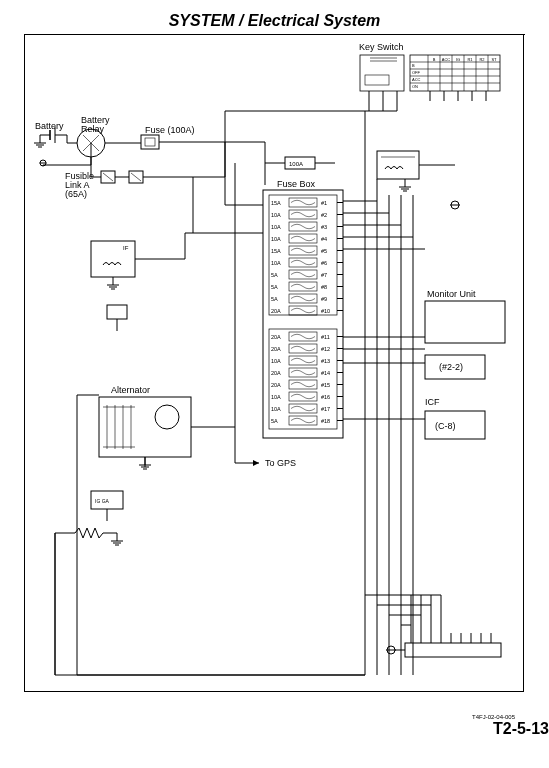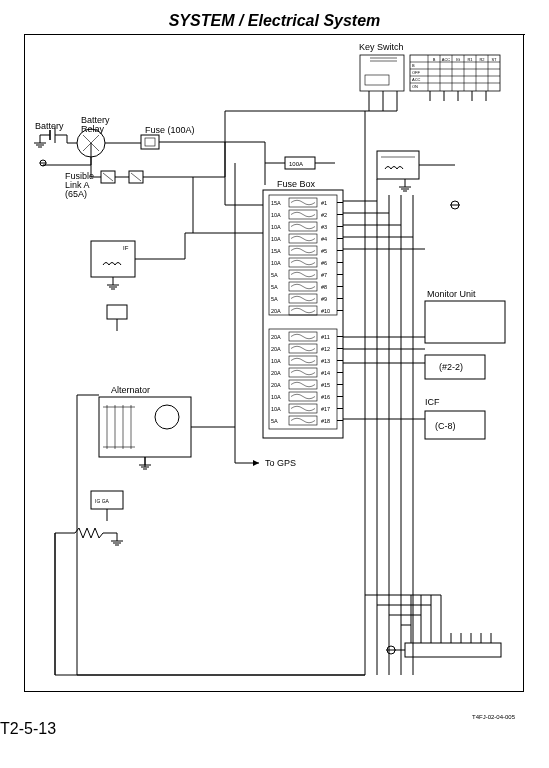--- a/index.html
+++ b/index.html
@@ -40,22 +40,22 @@
     left: 24px;
     width: 498px;
     height: 656px;
     border: 1px solid #000;
   }
   .footer {
     position: absolute;
     top: 720px;
     left: 0;
     width: 100%;
-    text-align: left;
-    font-weight: normal;
+    text-align: right;
+    font-weight: bold;
     font-size: 16px;
   }
   .docid {
     position: absolute;
     top: 714px;
     right: 34px;
     font-size: 6px;
   }
   svg text {
     font-family: Arial, Helvetica, sans-serif;

